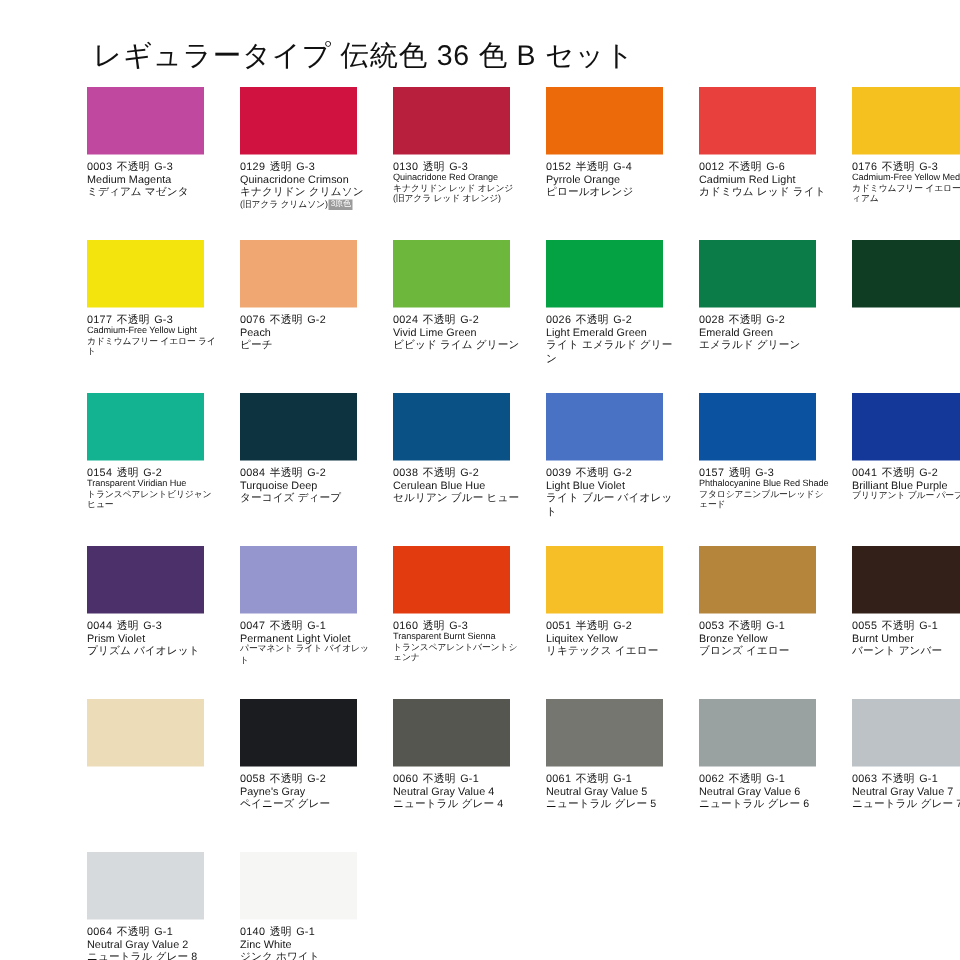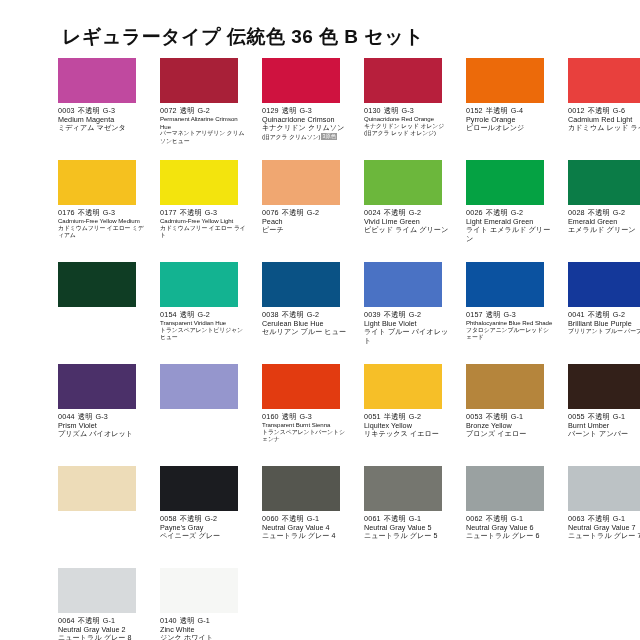--- a/index.html
+++ b/index.html
@@ -22,21 +22,21 @@
     box-sizing: border-box;
   }
   #page-title {
     position: absolute;
     left: 62px;
     top: 24px;
     font-size: 19px;
     letter-spacing: 0.5px;
     color: #111111;
     white-space: nowrap;
-    font-weight: 700;
+    font-weight: 400;
   }
   #grid {
     position: absolute;
     left: 58px;
     top: 58px;
     width: 528px;
     display: grid;
     grid-template-columns: repeat(6, 88px);
     grid-auto-rows: 88px;
     column-gap: 0px;
@@ -117,28 +117,20 @@
   <div id="grid">
       <div class="cell">
         <div class="swatch" style="background: rgb(192, 73, 159);"></div>
         <div class="meta">
           <div class="code-line"><span class="code">0003</span><span class="opa">不透明</span><span class="grade">G-3</span></div>
           <div class="name-en">Medium Magenta</div>
           <div class="name-jp"><span>ミディアム マゼンタ</span></div>
         </div>
       </div>
       <div class="cell">
-        <div class="swatch" style="background: rgb(168, 32, 56);"></div>
-        <div class="meta">
-          <div class="code-line"><span class="code">0072</span><span class="opa">透明</span><span class="grade">G-2</span></div>
-          <div class="name-en sm">Permanent Alizarine Crimson Hue</div>
-          <div class="name-jp sm"><span>パーマネントアリザリン クリムソンヒュー</span></div>
-        </div>
-      </div>
-      <div class="cell">
         <div class="swatch" style="background: rgb(207, 18, 63);"></div>
         <div class="meta">
           <div class="code-line"><span class="code">0129</span><span class="opa">透明</span><span class="grade">G-3</span></div>
           <div class="name-en">Quinacridone Crimson</div>
           <div class="name-jp"><span>キナクリドン クリムソン</span></div>
           <div class="name-jp sm"><span>(旧アクラ クリムソン)</span><span class="badge">3原色</span></div>
         </div>
       </div>
       <div class="cell">
         <div class="swatch" style="background: rgb(183, 31, 60);"></div>
@@ -218,20 +210,28 @@
       </div>
       <div class="cell">
         <div class="swatch" style="background: rgb(19, 179, 145);"></div>
         <div class="meta">
           <div class="code-line"><span class="code">0154</span><span class="opa">透明</span><span class="grade">G-2</span></div>
           <div class="name-en sm">Transparent Viridian Hue</div>
           <div class="name-jp sm"><span>トランスペアレントビリジャンヒュー</span></div>
         </div>
       </div>
       <div class="cell">
+        <div class="swatch" style="background: rgb(13, 50, 64);"></div>
+        <div class="meta">
+          <div class="code-line"><span class="code">0084</span><span class="opa">半透明</span><span class="grade">G-2</span></div>
+          <div class="name-en">Turquoise Deep</div>
+          <div class="name-jp"><span>ターコイズ ディープ</span></div>
+        </div>
+      </div>
+      <div class="cell">
         <div class="swatch" style="background: rgb(10, 82, 133);"></div>
         <div class="meta">
           <div class="code-line"><span class="code">0038</span><span class="opa">不透明</span><span class="grade">G-2</span></div>
           <div class="name-en">Cerulean Blue Hue</div>
           <div class="name-jp"><span>セルリアン ブルー ヒュー</span></div>
         </div>
       </div>
       <div class="cell">
         <div class="swatch" style="background: rgb(74, 114, 196);"></div>
         <div class="meta">
@@ -259,20 +259,25 @@
       <div class="cell">
         <div class="swatch" style="background: rgb(75, 48, 105);"></div>
         <div class="meta">
           <div class="code-line"><span class="code">0044</span><span class="opa">透明</span><span class="grade">G-3</span></div>
           <div class="name-en">Prism Violet</div>
           <div class="name-jp"><span>プリズム バイオレット</span></div>
         </div>
       </div>
       <div class="cell">
         <div class="swatch" style="background: rgb(149, 150, 205);"></div>
+        <div class="meta">
+          <div class="code-line"><span class="code">0047</span><span class="opa">不透明</span><span class="grade">G-1</span></div>
+          <div class="name-en">Permanent Light Violet</div>
+          <div class="name-jp sm"><span>パーマネント ライト バイオレット</span></div>
+        </div>
       </div>
       <div class="cell">
         <div class="swatch" style="background: rgb(226, 59, 16);"></div>
         <div class="meta">
           <div class="code-line"><span class="code">0160</span><span class="opa">透明</span><span class="grade">G-3</span></div>
           <div class="name-en sm">Transparent Burnt Sienna</div>
           <div class="name-jp sm"><span>トランスペアレントバーントシェンナ</span></div>
         </div>
       </div>
       <div class="cell">

